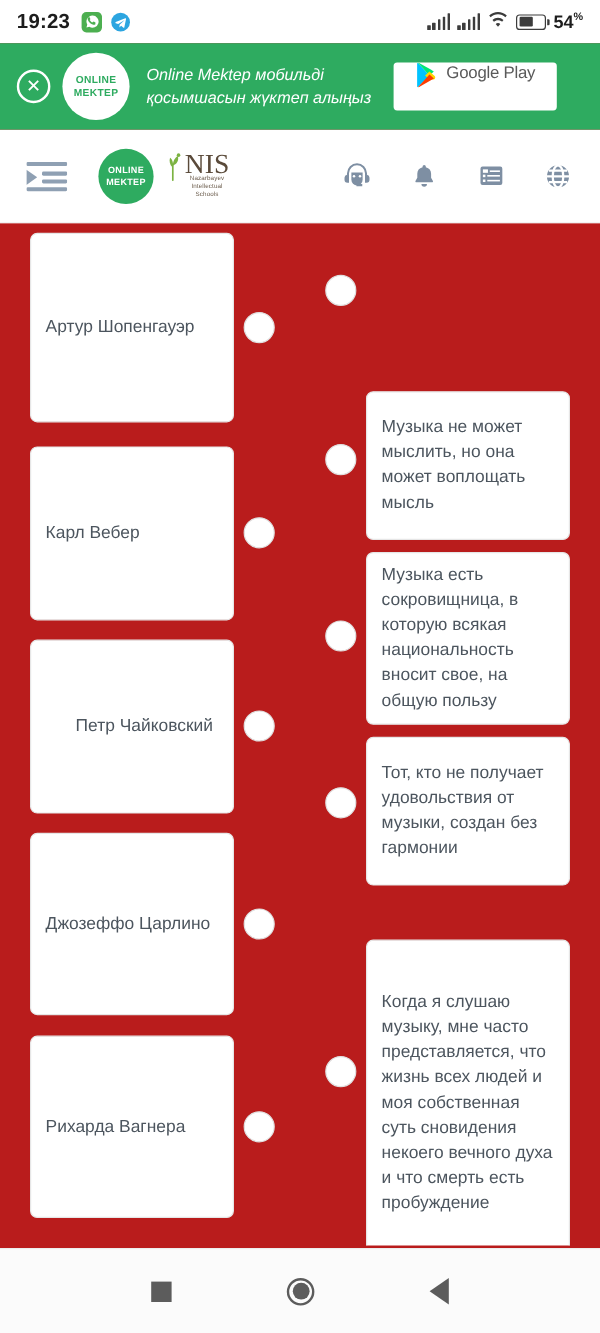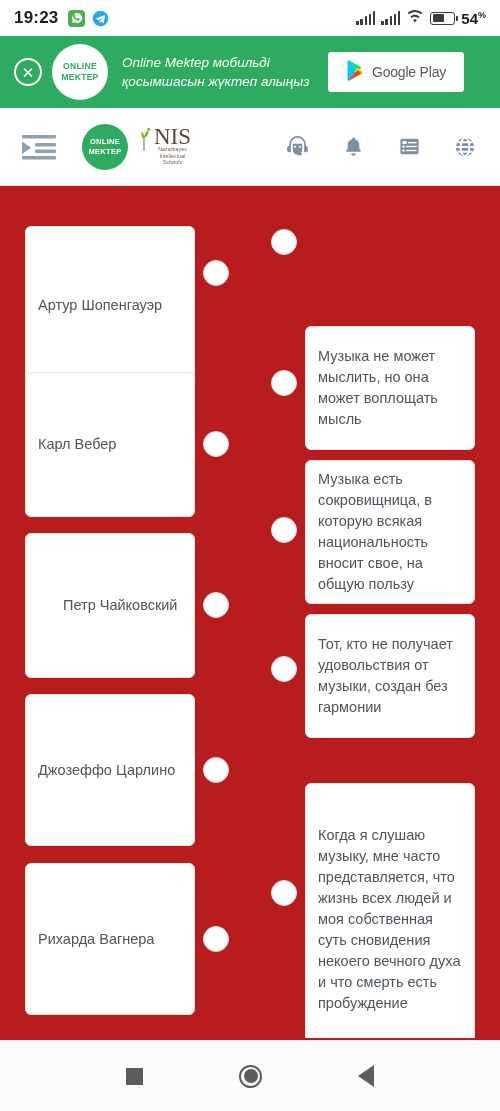--- a/index.html
+++ b/index.html
@@ -61,21 +61,21 @@
     font-size: 8.5px; font-weight: 700; color:#2eab60; letter-spacing: .3px; line-height: 11px;
     display:block; text-align:center;
   }
   .promo-text {
     flex: 1 1 auto; color: #fff; font-size: 13.5px; line-height: 19px;
     padding-left: 4px; max-width: 200px; font-style: italic;
   }
   .gplay {
     flex: 0 0 auto; background:#fff; border-radius: 3px;
     width: 136px; height: 40px;
-    display:flex; align-items:center; justify-content:center; gap:7px;
+    display:flex; align-items:flex-start; justify-content:center; gap:7px;
   }
   .gplay-label { font-size: 14px; color: #5a5a5a; letter-spacing:-.2px; }
 
   
   .navbar {
     height: 78px; width:100%;
     display:flex; align-items:center; padding: 0 22px; gap: 12px;
     background:#fff;
     border-bottom: 1px solid #f2f2f2;
   }
@@ -256,21 +256,21 @@
           <ellipse cx="12" cy="12" rx="4.4" ry="9.2" stroke="#fff"></ellipse>
           <line x1="2.8" y1="12" x2="21.2" y2="12" stroke="#fff"></line>
           <path d="M4.4 7.2h15.2M4.4 16.8h15.2" stroke="#fff"></path>
         </svg>
       </span>
     </div>
   </div>
 
   <div class="board">
 
-    <div class="card" style="top:8px;  left:25px; width:170px; height:158px;margin-top:32px;">
+    <div class="card" style="top:8px;  left:25px; width:170px; height:158px;">
       <span class="card-text">Артур Шопенгауэр</span>
     </div>
     <div class="card" style="top:186px; left:25px; width:170px; height:145px;">
       <span class="card-text">Карл Вебер</span>
     </div>
     <div class="card" style="top:347px; left:25px; width:170px; height:145px;padding-left:37px;">
       <span class="card-text">Петр Чайковский</span>
     </div>
     <div class="card" style="top:508px; left:25px; width:170px; height:152px;">
       <span class="card-text">Джозеффо Царлино</span>

